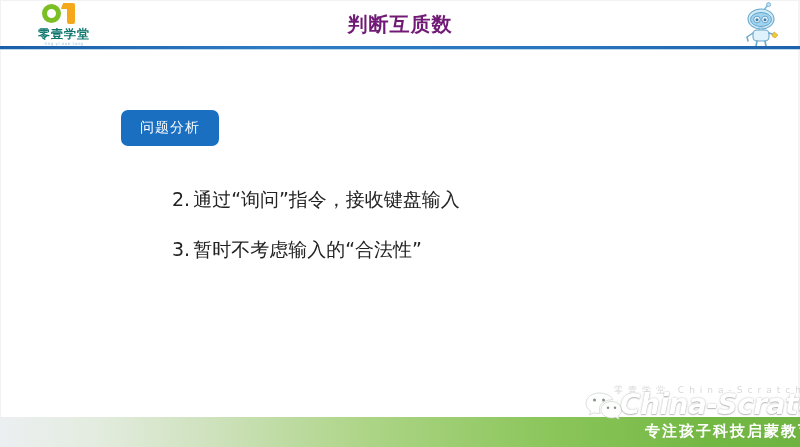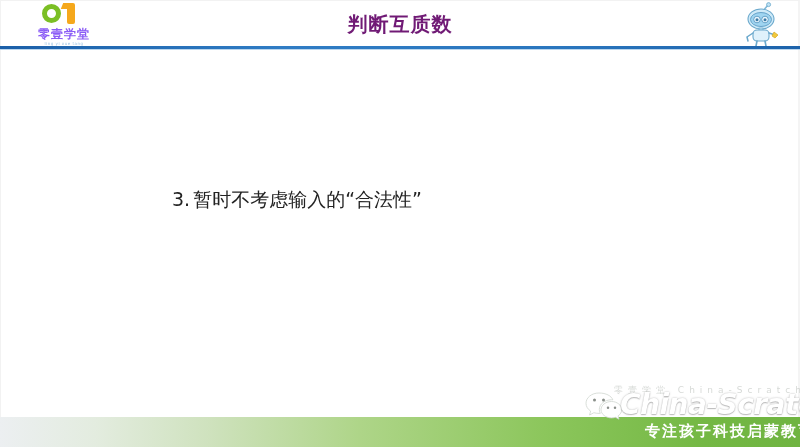--- a/index.html
+++ b/index.html
@@ -111,21 +111,21 @@
     width: 7px;
     height: 6px;
     background: #f5a81c;
     transform: skewX(-22deg);
   }
   .logo-cn {
     margin-top: 1px;
     text-align: center;
     font-size: 12px;
     font-weight: bold;
-    color: #8b5cf6;
+    color: #0f766e;
     letter-spacing: 1px;
     line-height: 14px;
   }
   .logo-pin {
     text-align: center;
     font-size: 4px;
     color: #9cc3e2;
     letter-spacing: 0.5px;
     line-height: 5px;
   }
@@ -285,24 +285,30 @@
 
         <path d="M20 39 L19 44" stroke="#6aa8cc" stroke-width="1.6" stroke-linecap="round"></path>
         <path d="M28 39 L29 44" stroke="#6aa8cc" stroke-width="1.6" stroke-linecap="round"></path>
       </svg>
     </div>
 
     <div class="header-rule"></div>
     <div class="header-rule-soft"></div>
   </div>
 
+  <div class="section-chip">
+    <span>问题分析</span>
+  </div>
 
   <div class="bullets">
 
 
+    <div class="bullet">
+      <span class="num">2.</span><span>通过“询问”指令，接收键盘输入</span>
+    </div>
 
     <div class="bullet">
       <span class="num">3.</span><span>暂时不考虑输入的“合法性”</span>
     </div>
 
   </div>
 
   <div class="footer-band"></div>
 
   <div class="wm-ghost">零壹学堂  China-Scratch</div>

